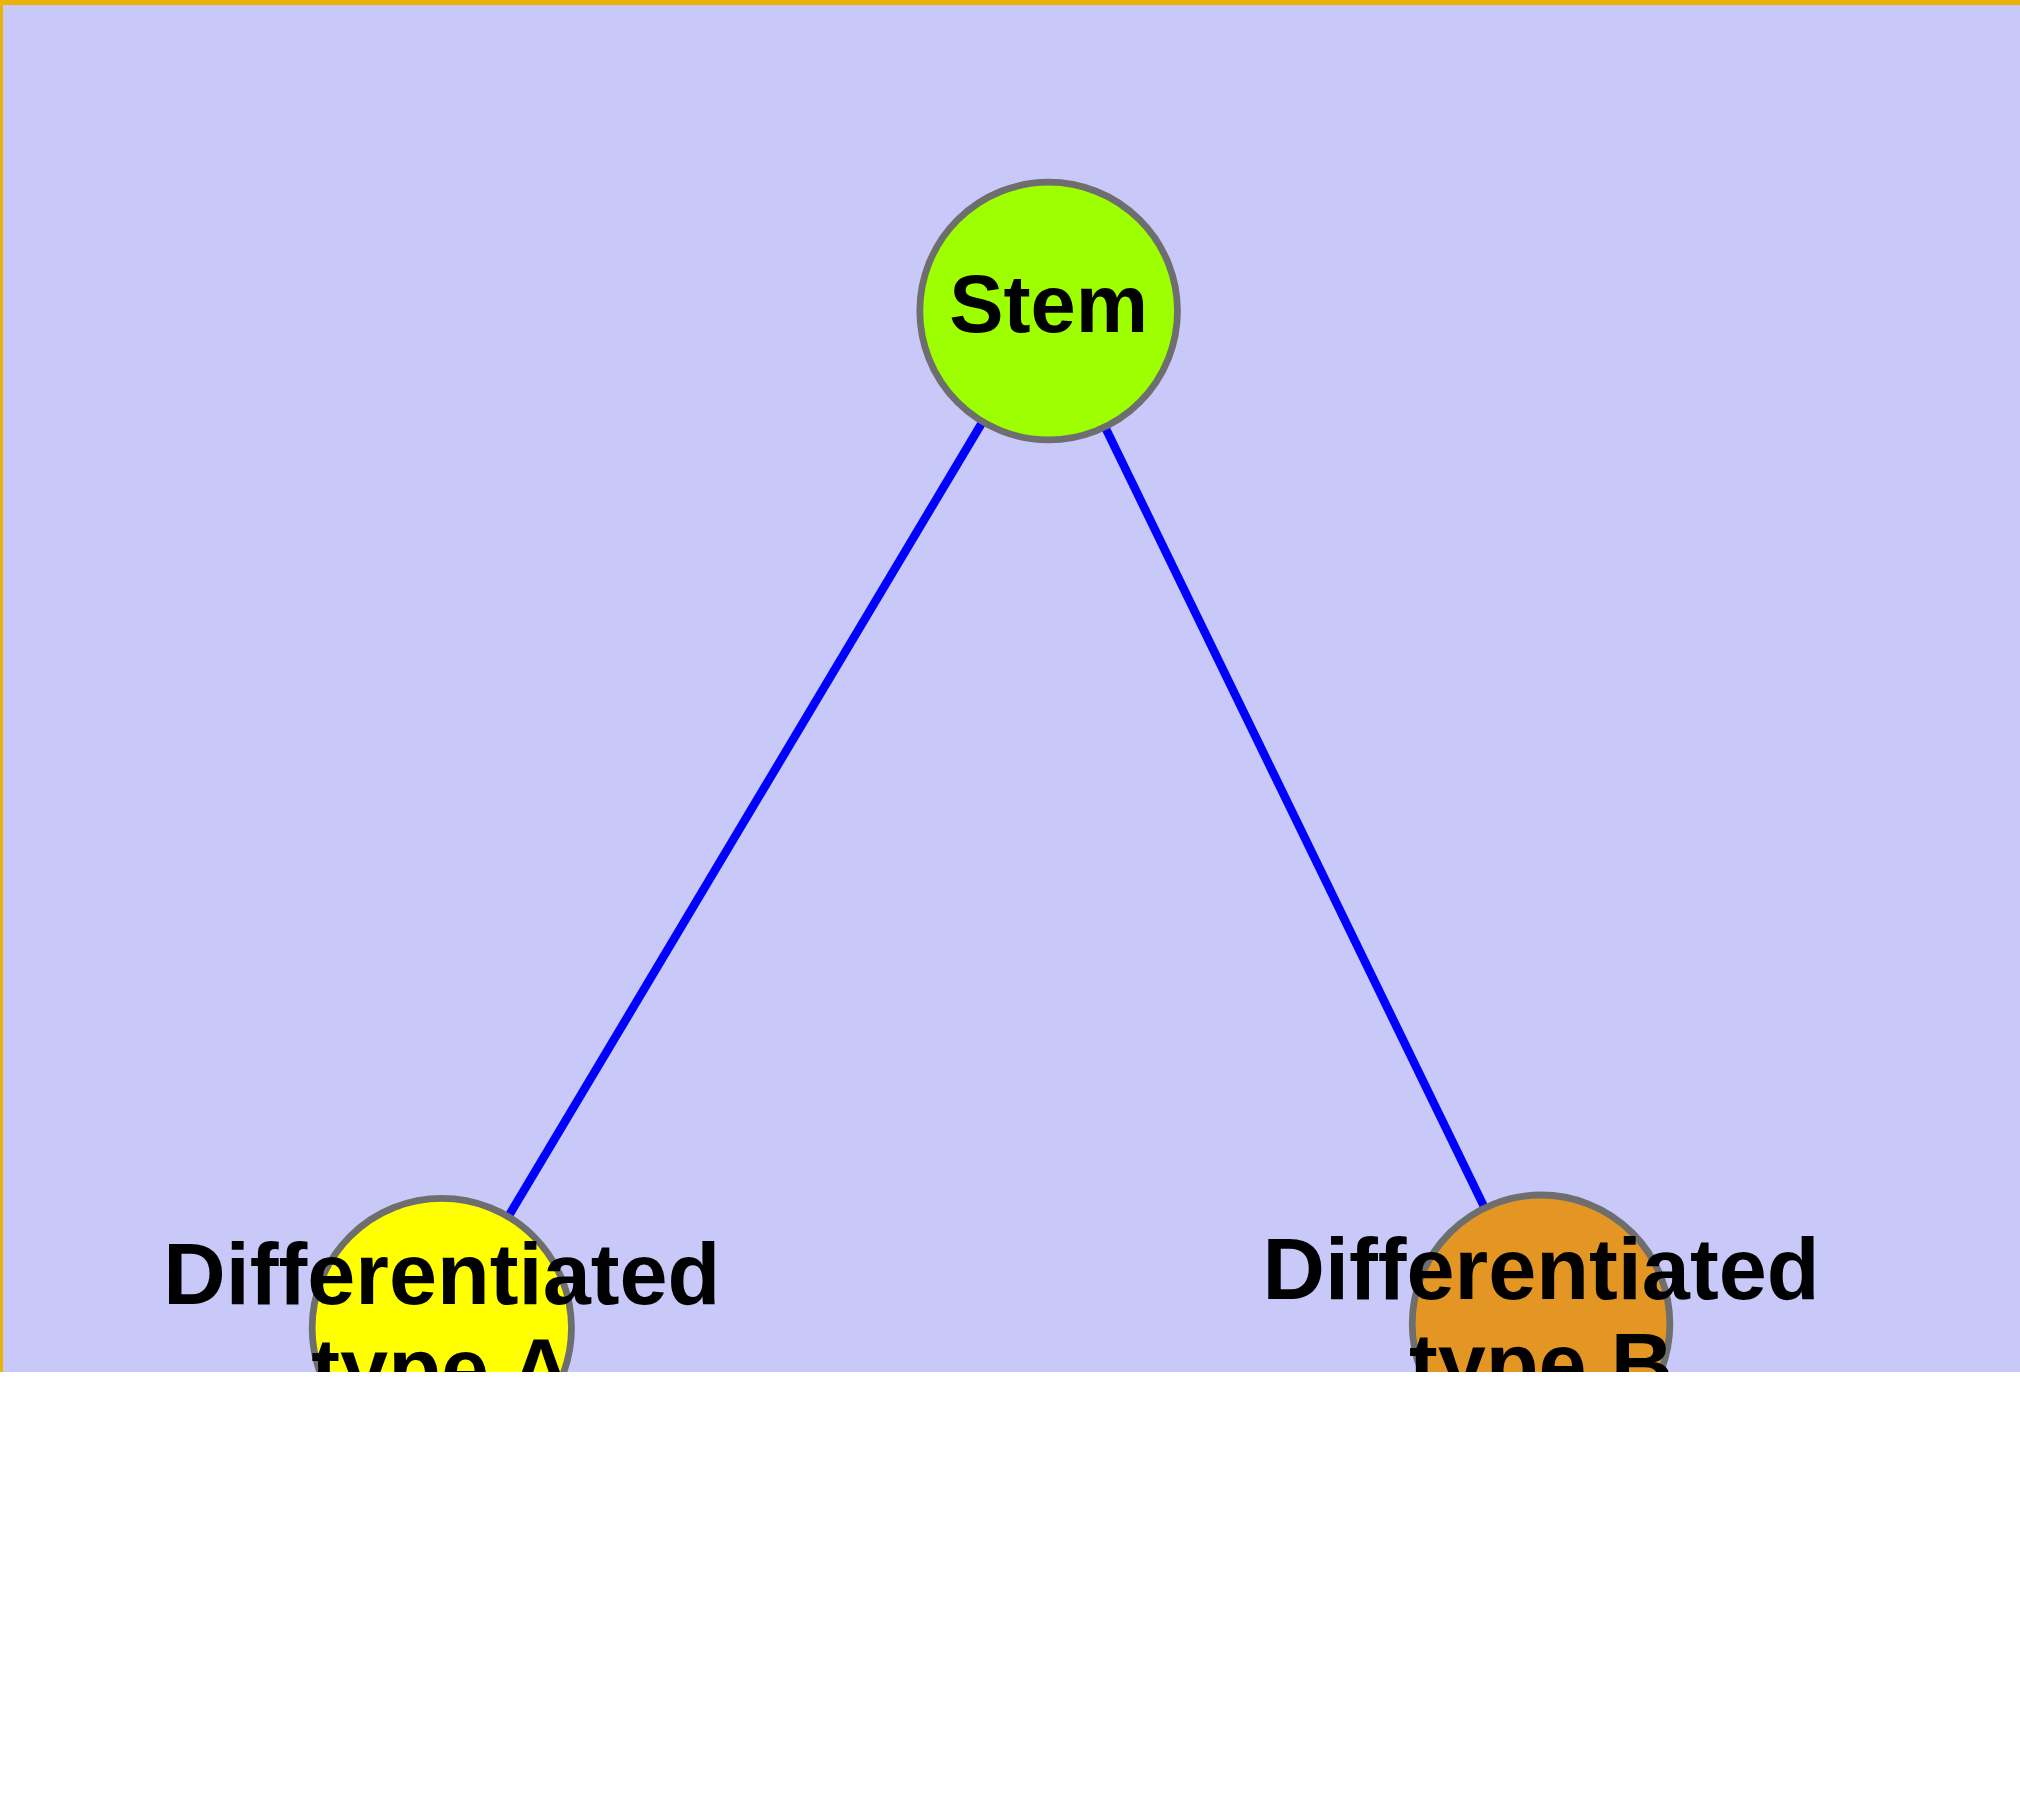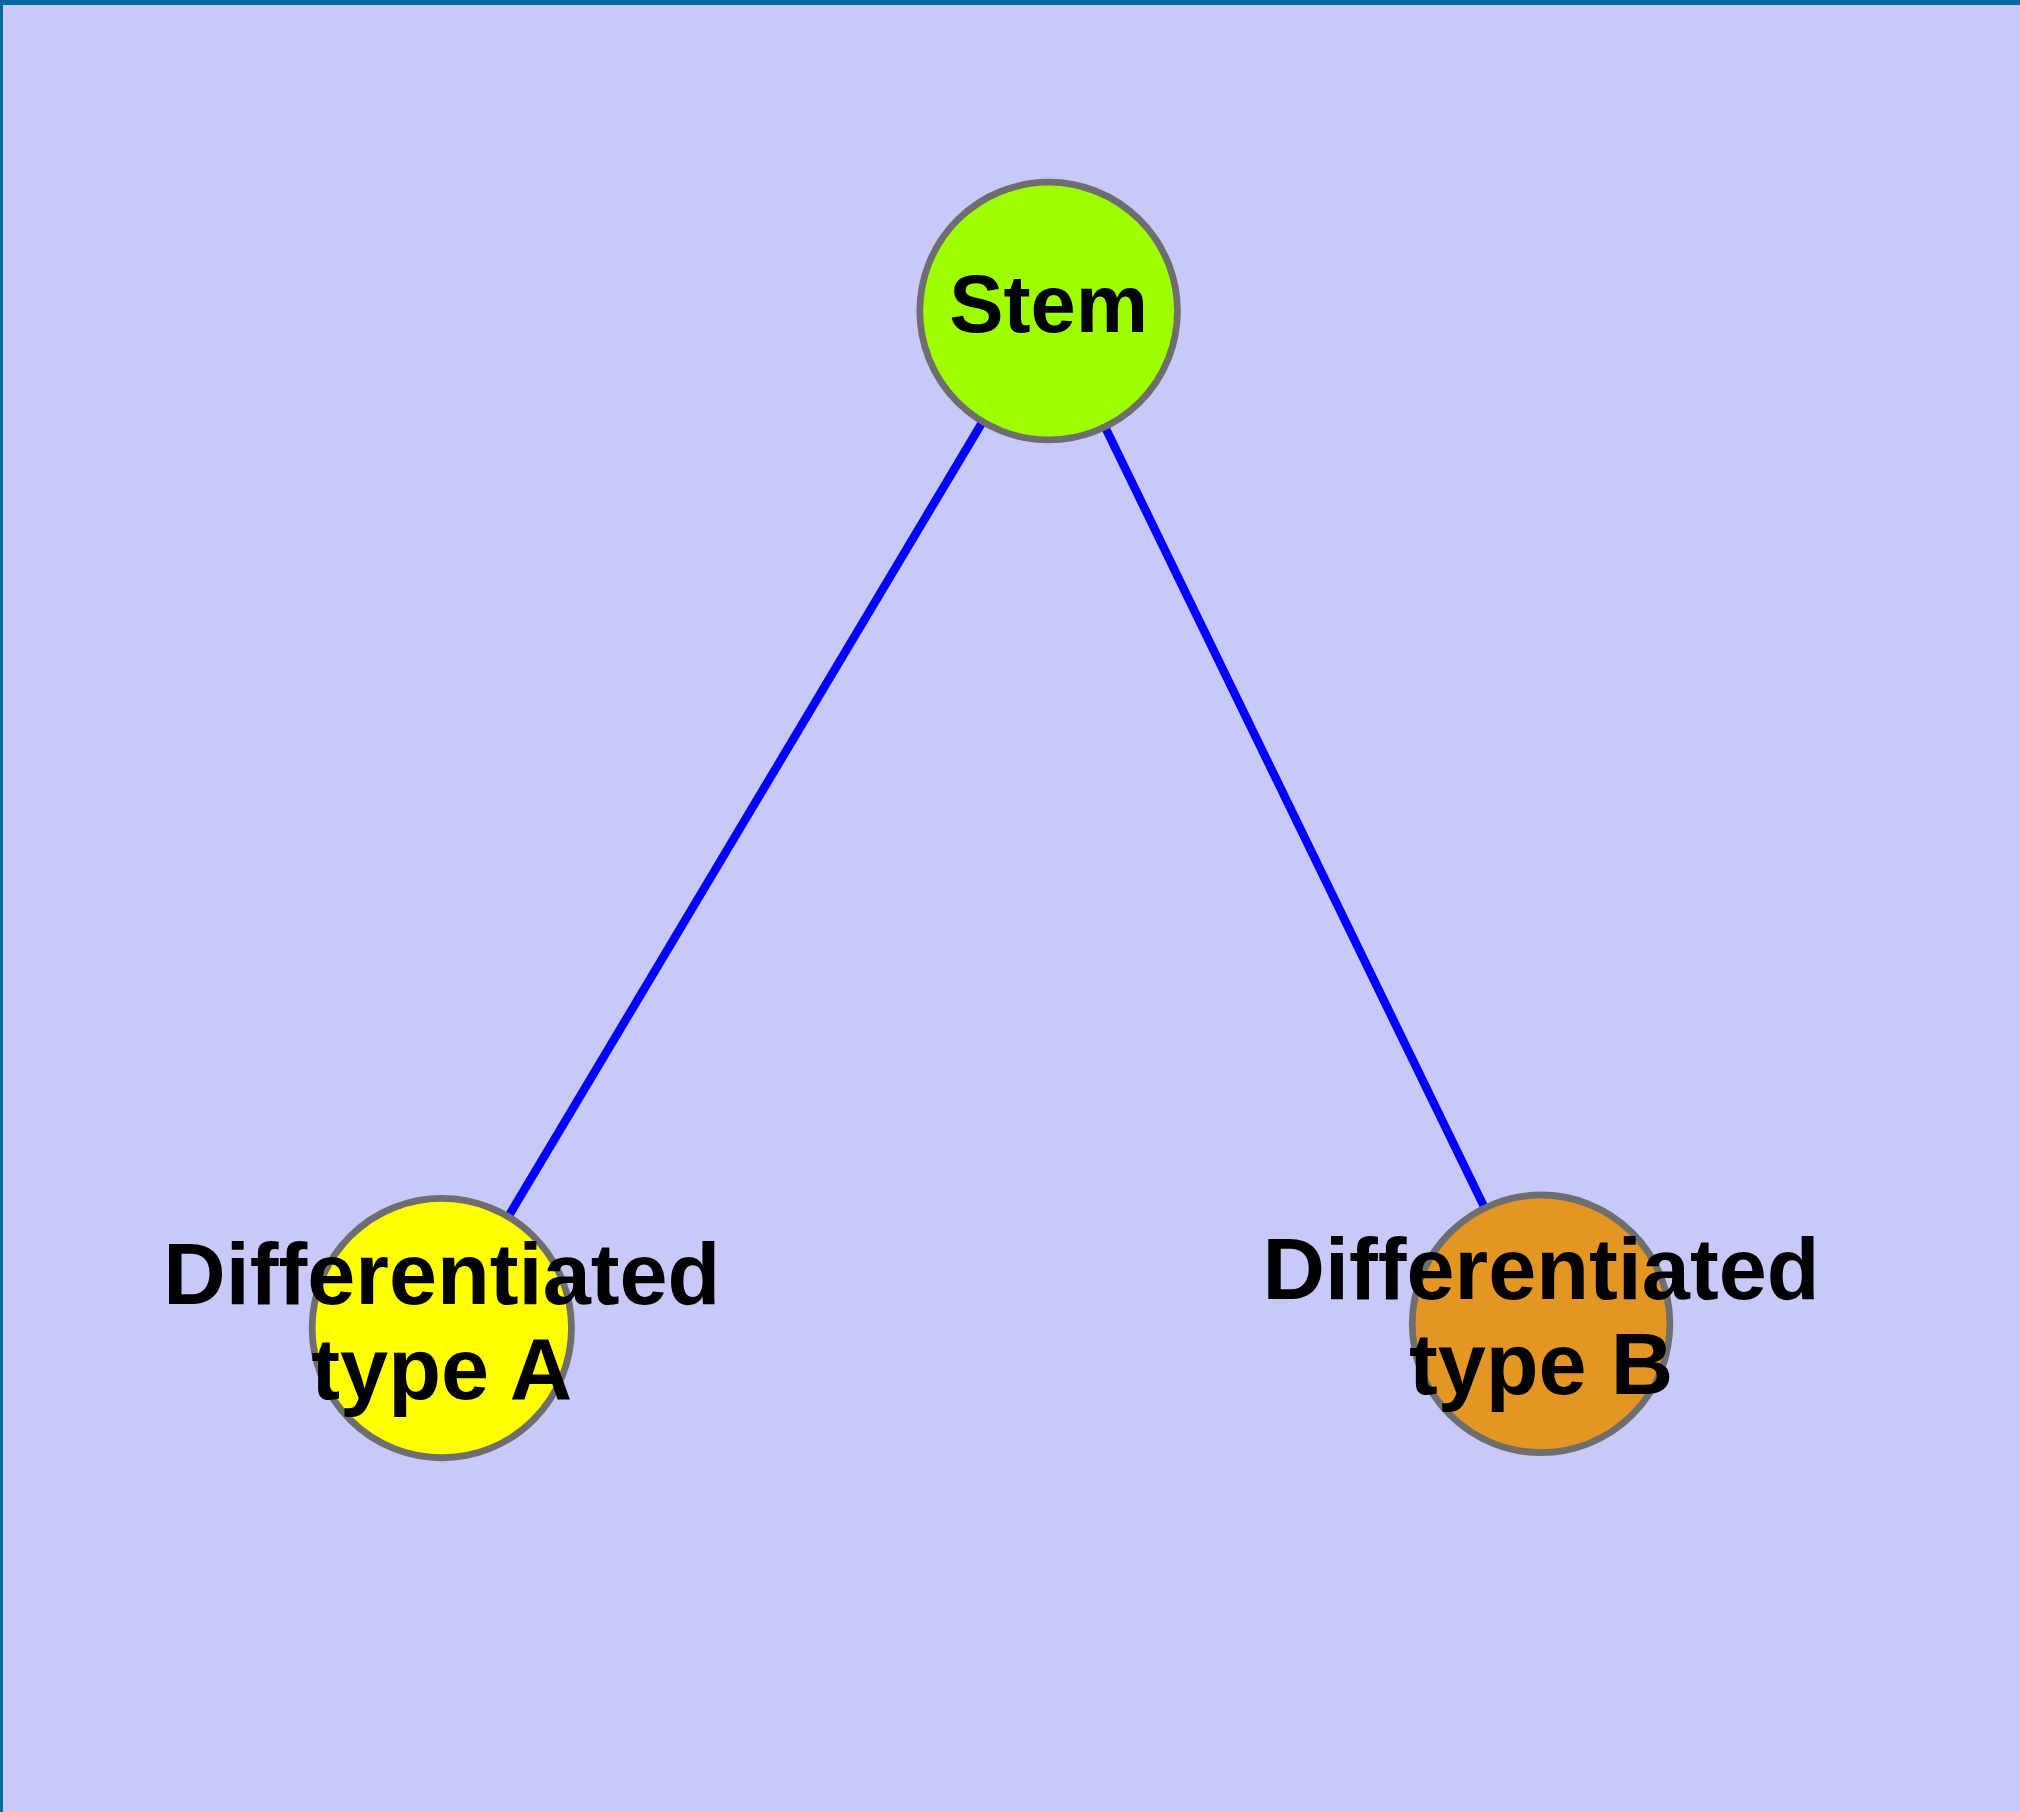--- a/index.html
+++ b/index.html
@@ -3,22 +3,22 @@
 <meta charset="utf-8">
 <style>
   html, body {
     margin: 0;
     padding: 0;
     background: #ffffff;
   }
   #canvas {
     position: relative;
     width: 2021px;
-    height: 1812px;
-    background: #0369a1;
+    height: 1372px;
+    background: #eab308;
     overflow: hidden;
     font-family: "Liberation Sans", sans-serif;
   }
   #plot-area {
     position: absolute;
     left: 3.4px;
     top: 5.1px;
     width: 2017px;
     height: 1807px;
     background: #c9c9f9;

